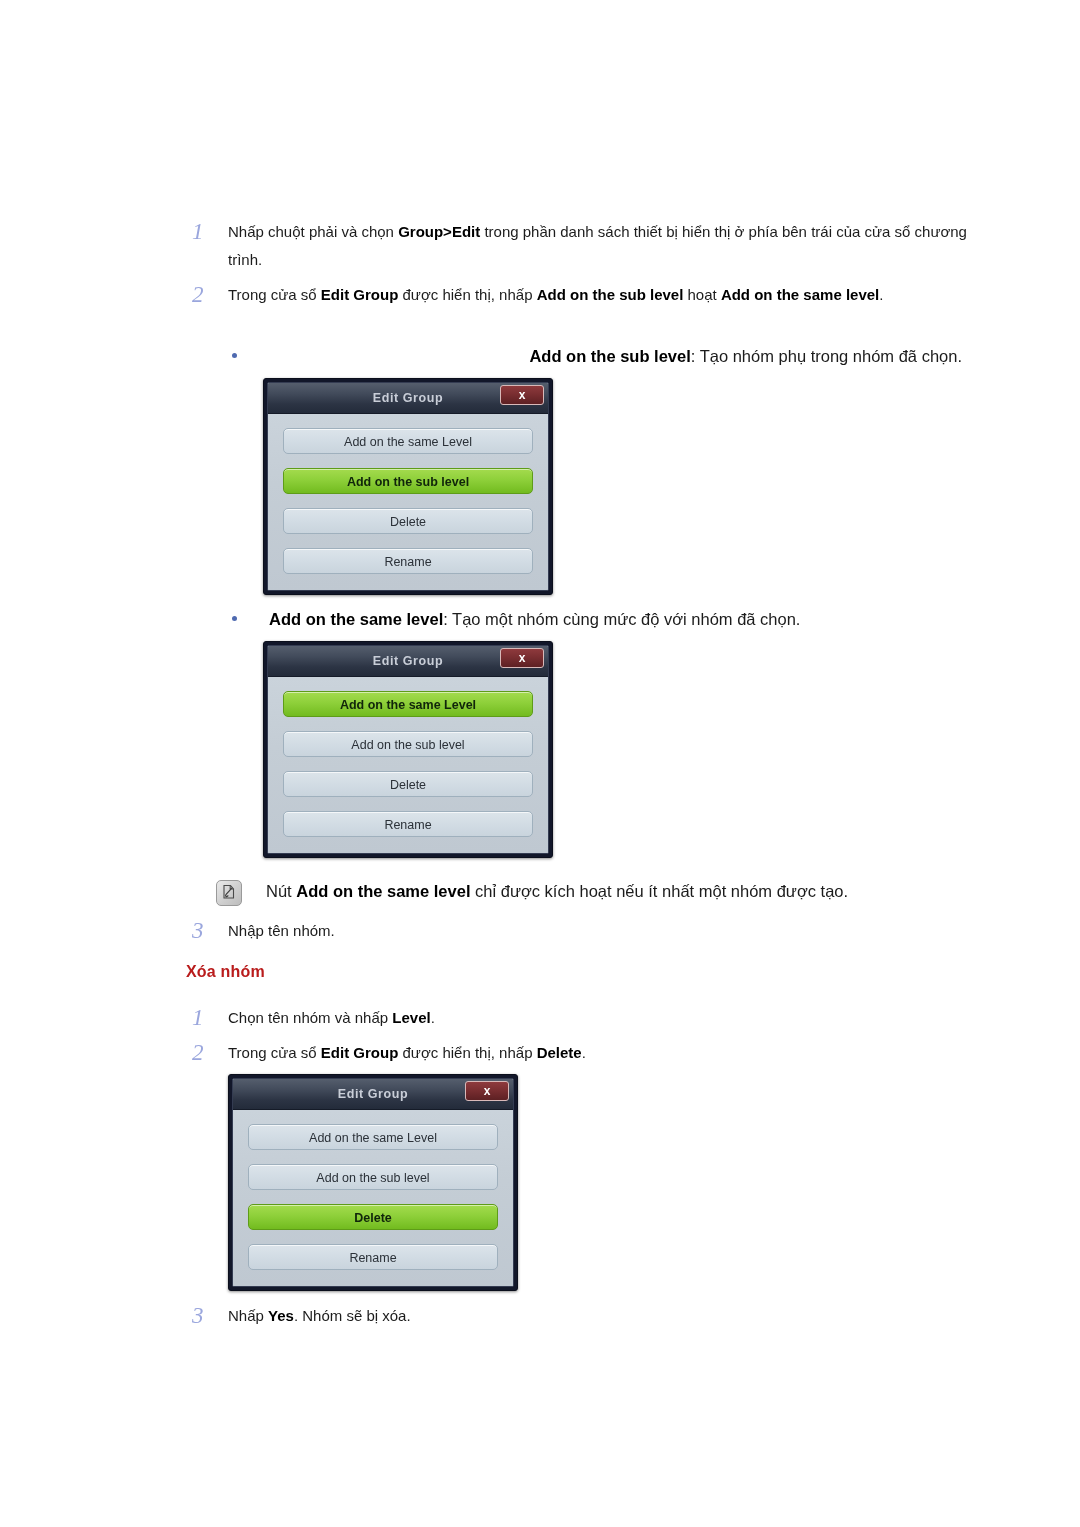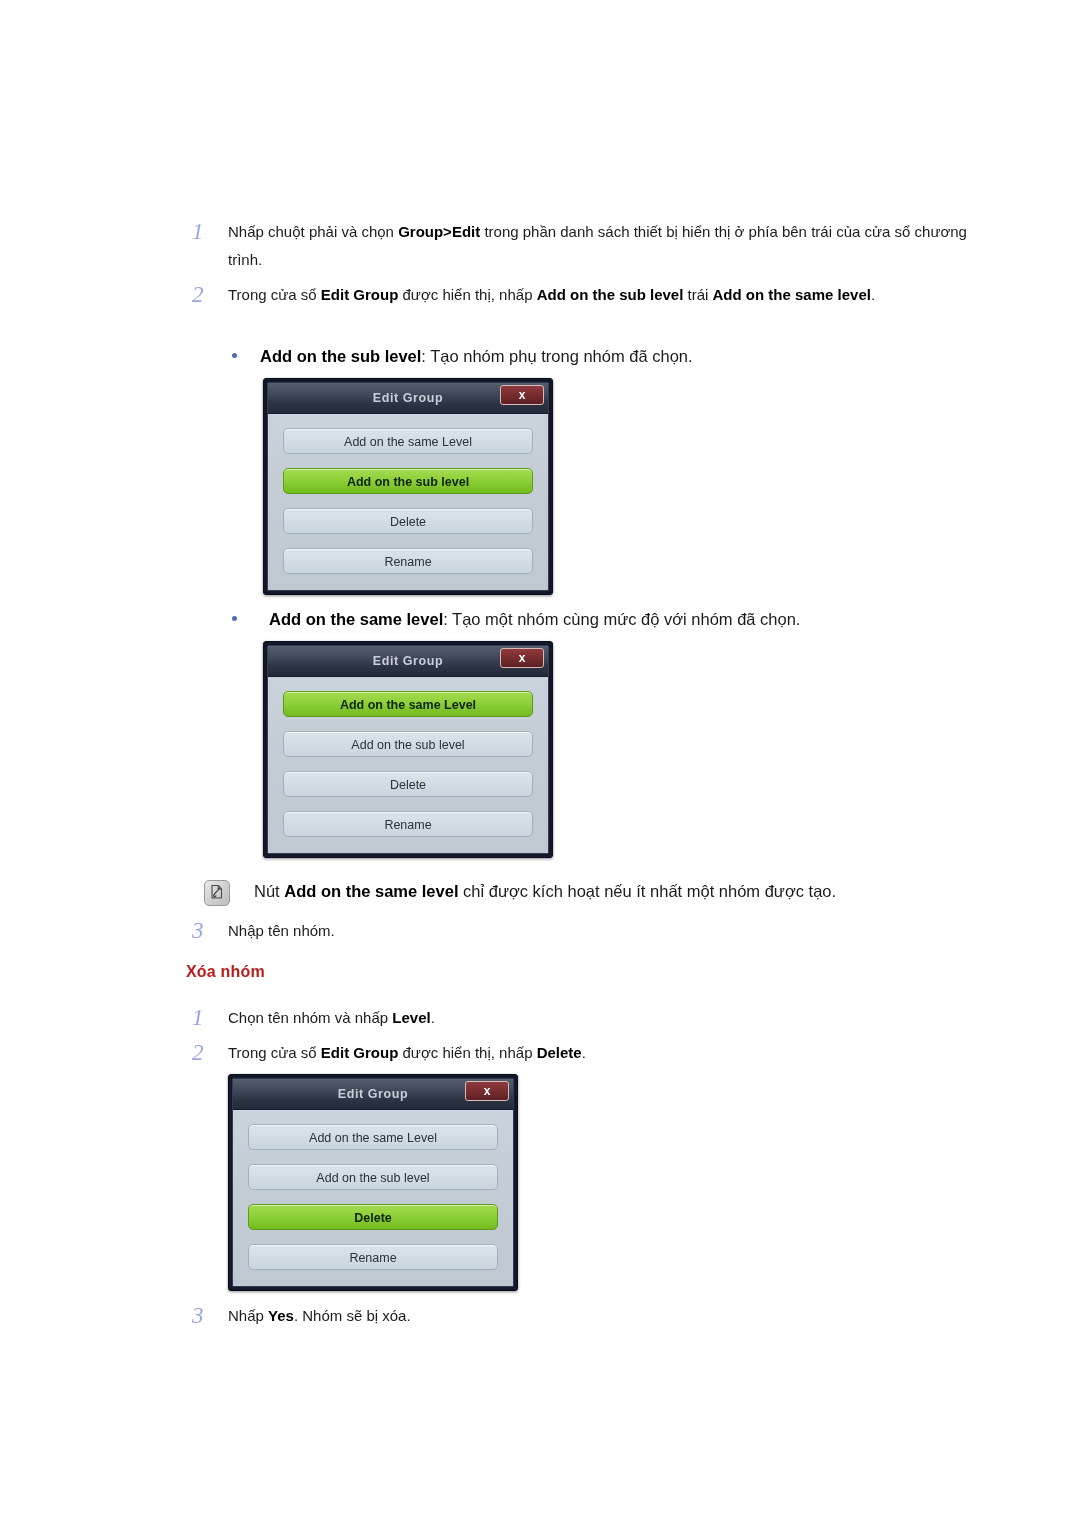--- a/index.html
+++ b/index.html
@@ -189,24 +189,24 @@
 
 <div class="page">
 
   <div class="step" style="left:186px; top:218px; width:810px;">
     <div class="step-num">1</div>
     <div class="step-body"><span>Nhấp chuột phải và chọn </span><b>Group&gt;Edit</b><span> trong phần danh sách thiết bị hiển thị ở phía bên trái của cửa sổ chương trình.</span></div>
   </div>
 
   <div class="step" style="left:186px; top:281px; width:810px;">
     <div class="step-num">2</div>
-    <div class="step-body"><span>Trong cửa sổ </span><b>Edit Group</b><span> được hiển thị, nhấp </span><b>Add on the sub level</b><span> trái </span><b>Add on the same level</b><span>.</span></div>
-  </div>
-
-  <div class="bullet" style="left:222px; top:343px; width:740px;">
+    <div class="step-body"><span>Trong cửa sổ </span><b>Edit Group</b><span> được hiển thị, nhấp </span><b>Add on the sub level</b><span> hoạt </span><b>Add on the same level</b><span>.</span></div>
+  </div>
+
+  <div class="bullet" style="left:222px; top:343px; width:740px;justify-content:space-between;">
     <div class="bullet-dot">
         <i></i>
       </div>
     <div class="bullet-text"><b>Add on the sub level</b><span>: Tạo nhóm phụ trong nhóm đã chọn.</span></div>
   </div>
 
   <div class="dlg" style="left:263px; top:378px;">
     <div class="dlg-inner">
       <div class="dlg-titlebar">
         <div class="dlg-title">Edit Group</div>
@@ -236,21 +236,21 @@
       </div>
       <div class="dlg-body">
         <div class="dlg-btn sel">Add on the same Level</div>
         <div class="dlg-btn">Add on the sub level</div>
         <div class="dlg-btn">Delete</div>
         <div class="dlg-btn">Rename</div>
       </div>
     </div>
   </div>
 
-  <div class="note" style="left:204px; top:878px; width:740px;">
+  <div class="note" style="left:216px; top:878px; width:740px;">
     <div class="note-icon">
       <svg width="16" height="18" viewBox="0 0 16 18" aria-hidden="true">
         <path d="M3 1.5 L9.5 1.5 L12.5 5 L12.5 14 L3 14 Z" fill="none" stroke="#4a4a4a" stroke-width="1.1"></path>
         <path d="M9.2 2 L9.2 5 L12.3 5" fill="none" stroke="#4a4a4a" stroke-width="1.1"></path>
         <path d="M10.8 4.2 C8.6 6.6 6.6 8.6 5.3 10.2 C4.6 11 4.4 11.8 4.9 12.3 C5.4 12.8 6.2 12.5 7 11.8" fill="none" stroke="#3d3d3d" stroke-width="1.2" stroke-linecap="round"></path>
         <path d="M5.1 12.4 L4.3 13.6 L5.7 13.2" fill="#3d3d3d"></path>
       </svg>
     </div>
     <div class="note-text"><span>Nút </span><b>Add on the same level</b><span> chỉ được kích hoạt nếu ít nhất một nhóm được tạo.</span></div>
   </div>

